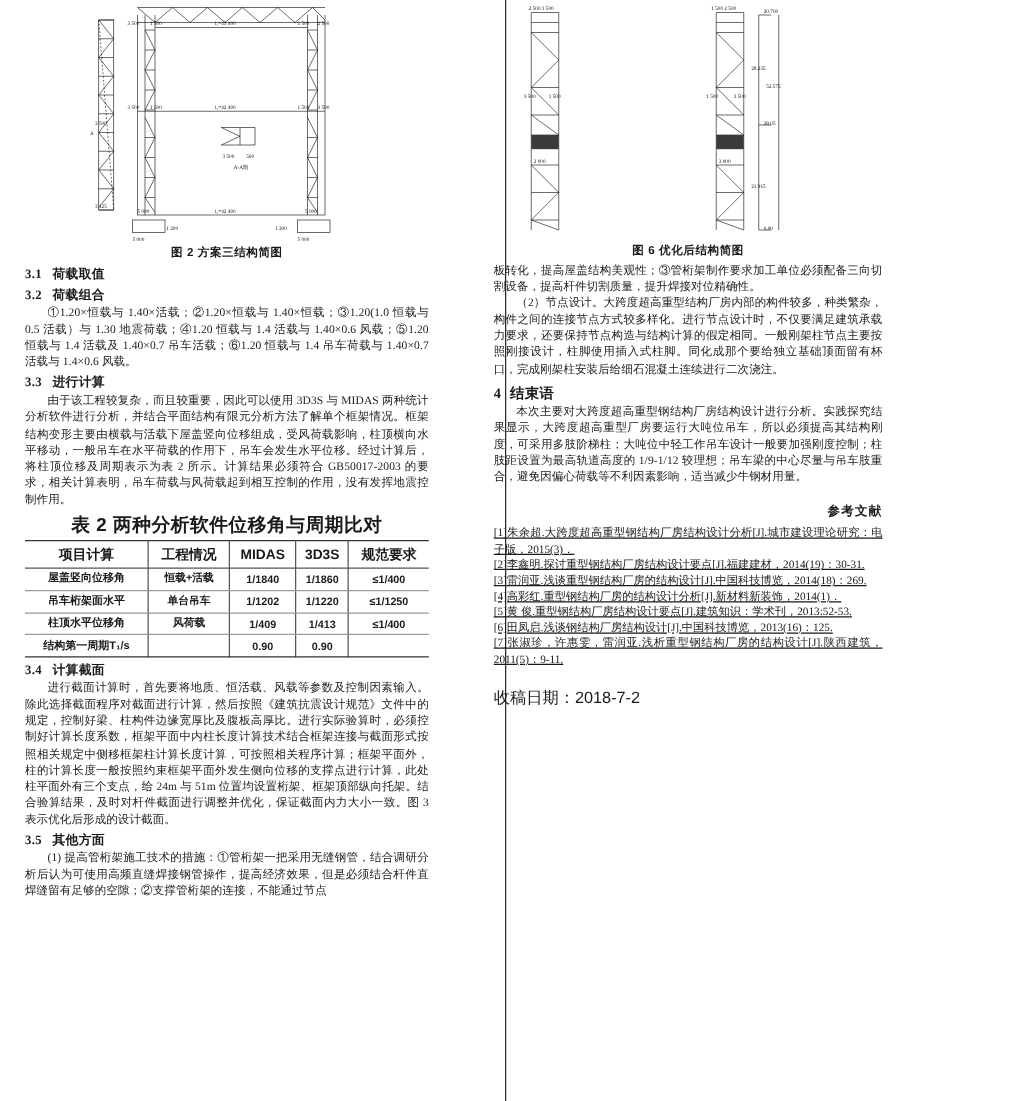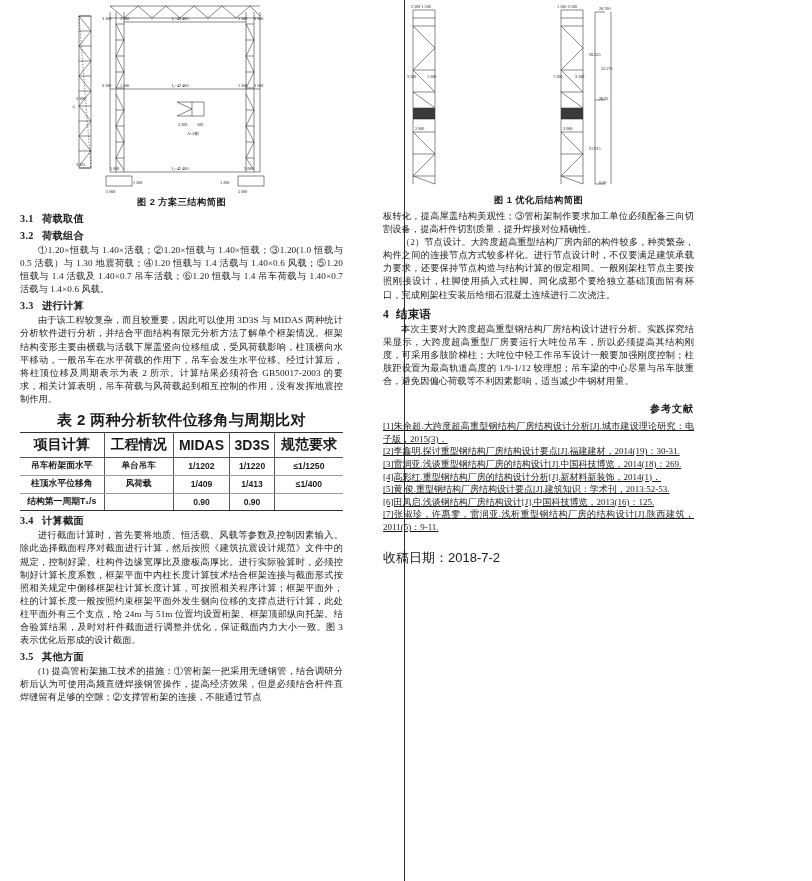--- a/index.html
+++ b/index.html
@@ -15,21 +15,21 @@
     position: relative;
     overflow: hidden;
   }
   .page {
     position: relative;
     width: 812px;
     height: 881px;
     box-sizing: border-box;
     padding: 4px 44px 4px 20px;
     display: flex;
-    gap: 4px;
+    gap: 16px;
   }
   .col {
     width: 335px;
     position: relative;
     box-sizing: border-box;
   }
   .col-left { padding-right: 12px; }
   .col-right { padding-left: 24px; }
   .divider {
     position: absolute;
@@ -91,21 +91,21 @@
   }
   table.data th, table.data td {
     text-align: center;
     padding: 2.4px 1px;
     border-right: 1px solid #555;
     font-weight: bold;
     white-space: nowrap;
   }
   table.data th:last-child, table.data td:last-child { border-right: none; }
   table.data thead th { border-top: 1.1px solid #333; border-bottom: 0.8px solid #555;
-                        font-size: 14px; padding: 3px 1px; }
+                        font-size: 11px; padding: 3px 1px; }
   table.data tbody tr td { border-bottom: 0.5px solid #9a9a9a; }
   table.data tbody tr:last-child td { border-bottom: 1.1px solid #333; }
   table.data td.lbl { font-size: 8.8px; }
 
   
   .ref-head {
     text-align: right;
     font-weight: bold;
     font-size: 10px;
     font-family: "Liberation Sans", "DejaVu Sans", sans-serif;
@@ -302,20 +302,27 @@
         <tr>
           <th>项目计算</th>
           <th>工程情况</th>
           <th>MIDAS</th>
           <th>3D3S</th>
           <th>规范要求</th>
         </tr>
       </thead>
       <tbody>
         <tr>
+          <td class="lbl">屋盖竖向位移角</td>
+          <td>恒载+活载</td>
+          <td>1/1840</td>
+          <td>1/1860</td>
+          <td>≤1/400</td>
+        </tr>
+        <tr>
           <td class="lbl">吊车桁架面水平</td>
           <td>单台吊车</td>
           <td>1/1202</td>
           <td>1/1220</td>
           <td>≤1/1250</td>
         </tr>
         <tr>
           <td class="lbl">柱顶水平位移角</td>
           <td>风荷载</td>
           <td>1/409</td>
@@ -414,21 +421,21 @@
           <line x1="222" y1="8" x2="222" y2="180"></line>
         </g>
         <text class="dimtxt-s" x="210" y="6">20.700</text>
         <text class="dimtxt-s" x="200" y="52">28.235</text>
         <text class="dimtxt-s" x="212" y="66">52.575</text>
         <text class="dimtxt-s" x="210" y="96">28.05</text>
         <text class="dimtxt-s" x="200" y="146">21.915</text>
         <text class="dimtxt-s" x="210" y="180">0.00</text>
       </svg>
     </div>
-    <div class="fig-cap">图 1  优化后结构简图</div>
+    <div class="fig-cap">图 6  优化后结构简图</div>
 
     <p class="body">板转化，提高屋盖结构美观性；③管桁架制作要求加工单位必须配备三向切割设备，提高杆件切割质量，提升焊接对位精确性。</p>
     <p class="body indent">（2）节点设计。大跨度超高重型结构厂房内部的构件较多，种类繁杂，构件之间的连接节点方式较多样化。进行节点设计时，不仅要满足建筑承载力要求，还要保持节点构造与结构计算的假定相同。一般刚架柱节点主要按照刚接设计，柱脚使用插入式柱脚。同化成那个要给独立基础顶面留有杯口，完成刚架柱安装后给细石混凝土连续进行二次浇注。</p>
 
     <h3 class="sec big">
       <span class="num">4</span><span>结束语</span>
     </h3>
     <p class="body indent">本次主要对大跨度超高重型钢结构厂房结构设计进行分析。实践探究结果显示，大跨度超高重型厂房要运行大吨位吊车，所以必须提高其结构刚度，可采用多肢阶梯柱；大吨位中轻工作吊车设计一般要加强刚度控制；柱肢距设置为最高轨道高度的 1/9-1/12 较理想；吊车梁的中心尽量与吊车肢重合，避免因偏心荷载等不利因素影响，适当减少牛钢材用量。</p>
 
     <div class="ref-head">参考文献</div>

